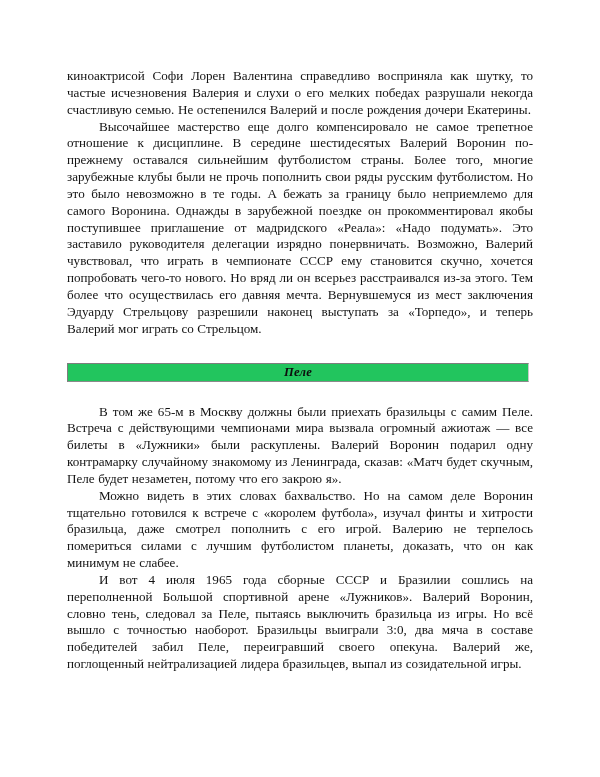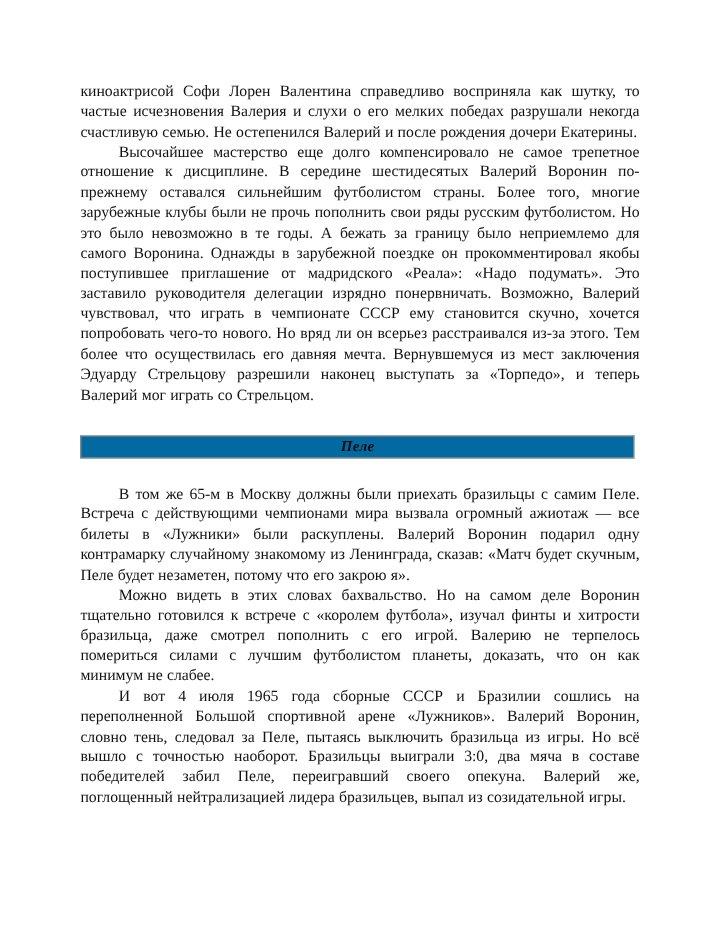--- a/index.html
+++ b/index.html
@@ -42,21 +42,21 @@
   }
   p.para.no-indent {
     text-indent: 0;
   }
   .section-heading {
     margin: 12px 0 0 0;
     padding: 0;
     width: 462px;
     height: 19px;
     box-sizing: border-box;
-    background: #0369a1;
+    background: #22c55e;
     border: 1px solid #7d7d7d;
     border-right-color: #c9c9c9;
     border-bottom-color: #8a8a8a;
     display: flex;
     align-items: center;
     justify-content: center;
   }
   .section-heading-text {
     font-family: "Liberation Serif", "DejaVu Serif", serif;
     font-weight: bold;

